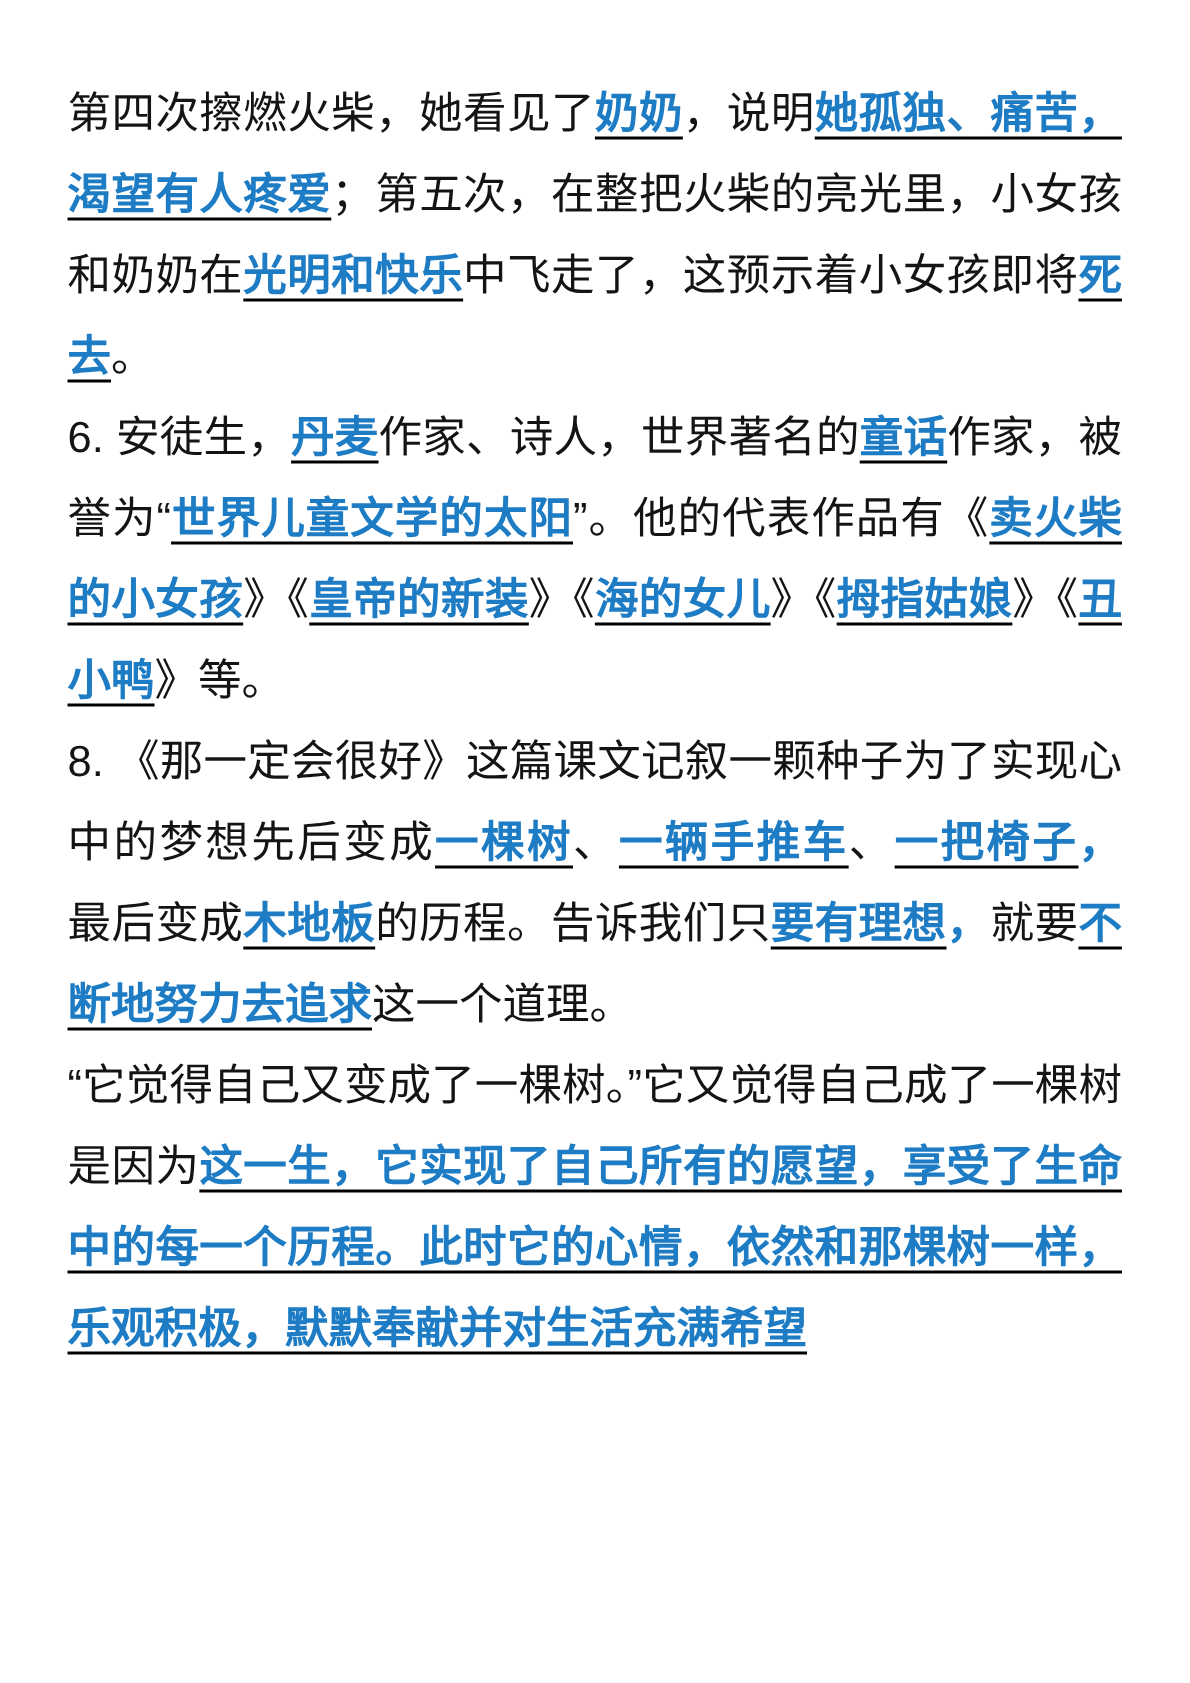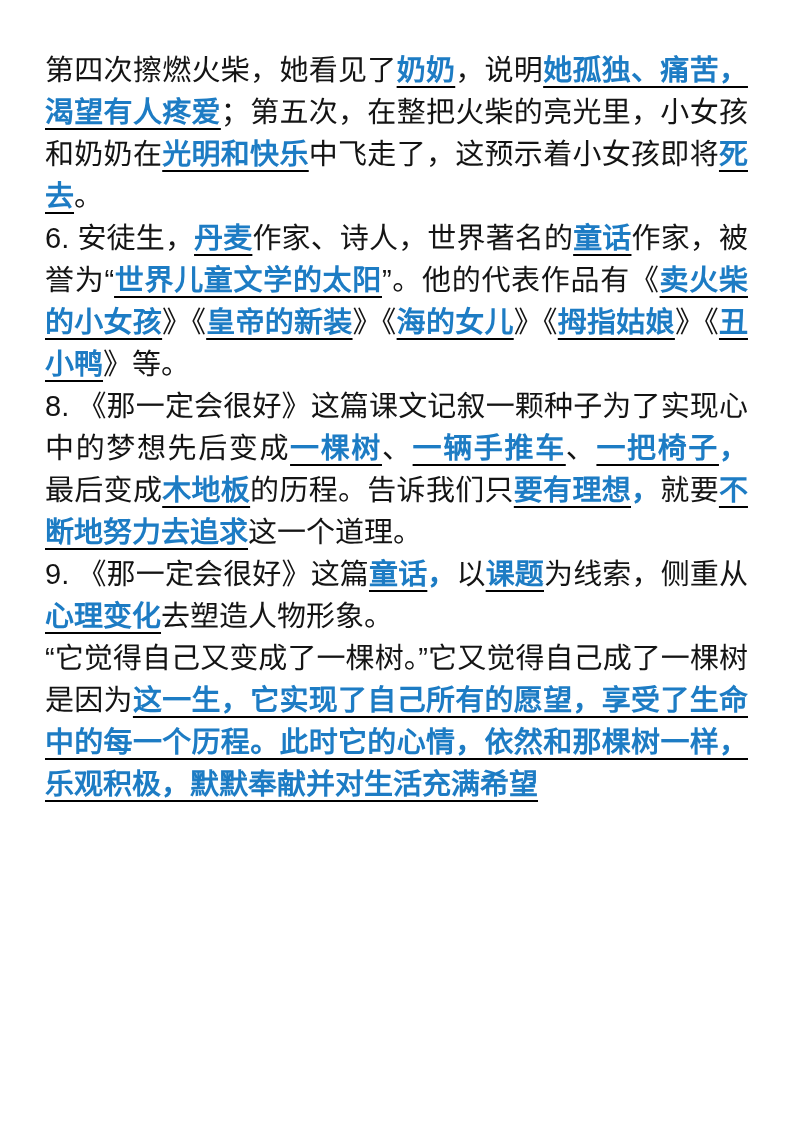--- a/index.html
+++ b/index.html
@@ -17,21 +17,21 @@
     box-sizing: border-box;
     width: 793px;
     height: 1122px;
     padding: 49px 45px 0 45px;
     background: #ffffff;
   }
   p.para {
     margin: 0;
     padding: 0;
     font-size: 29px;
-    line-height: 42px;
+    line-height: 54px;
     color: #141414;
     text-align: justify;
     text-justify: inter-character;
     word-break: break-all;
   }
   span.txt {
     color: #141414;
     font-weight: 400;
   }
   span.hl {
@@ -46,16 +46,15 @@
     text-decoration: none;
   }
 </style>
 </head>
 <body>
 
 <div class="page">
   <p class="para"><span class="txt">第四次擦燃火柴，她看见了</span><span class="hl">奶奶</span><span class="txt">，说明</span><span class="hl">她孤独、痛苦，渴望有人疼爱</span><span class="txt">；第五次，在整把火柴的亮光里，小女孩和奶奶在</span><span class="hl">光明和快乐</span><span class="txt">中飞走了，这预示着小女孩即将</span><span class="hl">死去</span><span class="txt">。</span></p>
   <p class="para"><span class="txt">6. 安徒生，</span><span class="hl">丹麦</span><span class="txt">作家、诗人，世界著名的</span><span class="hl">童话</span><span class="txt">作家，被誉为“</span><span class="hl">世界儿童文学的太阳</span><span class="txt">”。他的代表作品有《</span><span class="hl">卖火柴的小女孩</span><span class="txt">》《</span><span class="hl">皇帝的新装</span><span class="txt">》《</span><span class="hl">海的女儿</span><span class="txt">》《</span><span class="hl">拇指姑娘</span><span class="txt">》《</span><span class="hl">丑小鸭</span><span class="txt">》等。</span></p>
   <p class="para"><span class="txt">8. 《那一定会很好》这篇课文记叙一颗种子为了实现心中的梦想先后变成</span><span class="hl">一棵树</span><span class="txt">、</span><span class="hl">一辆手推车</span><span class="txt">、</span><span class="hl">一把椅子</span><span class="hl nu">，</span><span class="txt"> 最后变成</span><span class="hl">木地板</span><span class="txt">的历程。告诉我们只</span><span class="hl">要有理想</span><span class="hl nu">，</span><span class="txt">就要</span><span class="hl">不断地努力去追求</span><span class="txt">这一个道理。</span></p>
-  <p class="para"><span class="txt">9. 《那一定会很好》这篇</span><span class="hl">童话</span><span class="hl nu">，</span><span class="txt">以</span><span class="hl">课题</span><span class="txt">为线索，侧重从</span><span class="hl">心理变化</span><span class="txt">去塑造人物形象。</span></p>
   <p class="para"><span class="txt">“它觉得自己又变成了一棵树。”它又觉得自己成了一棵树是因为</span><span class="hl">这一生，它实现了自己所有的愿望，享受了生命中的每一个历程。此时它的心情，依然和那棵树一样，乐观积极，默默奉献并对生活充满希望</span></p>
 
 </div>
 
 </body></html>

